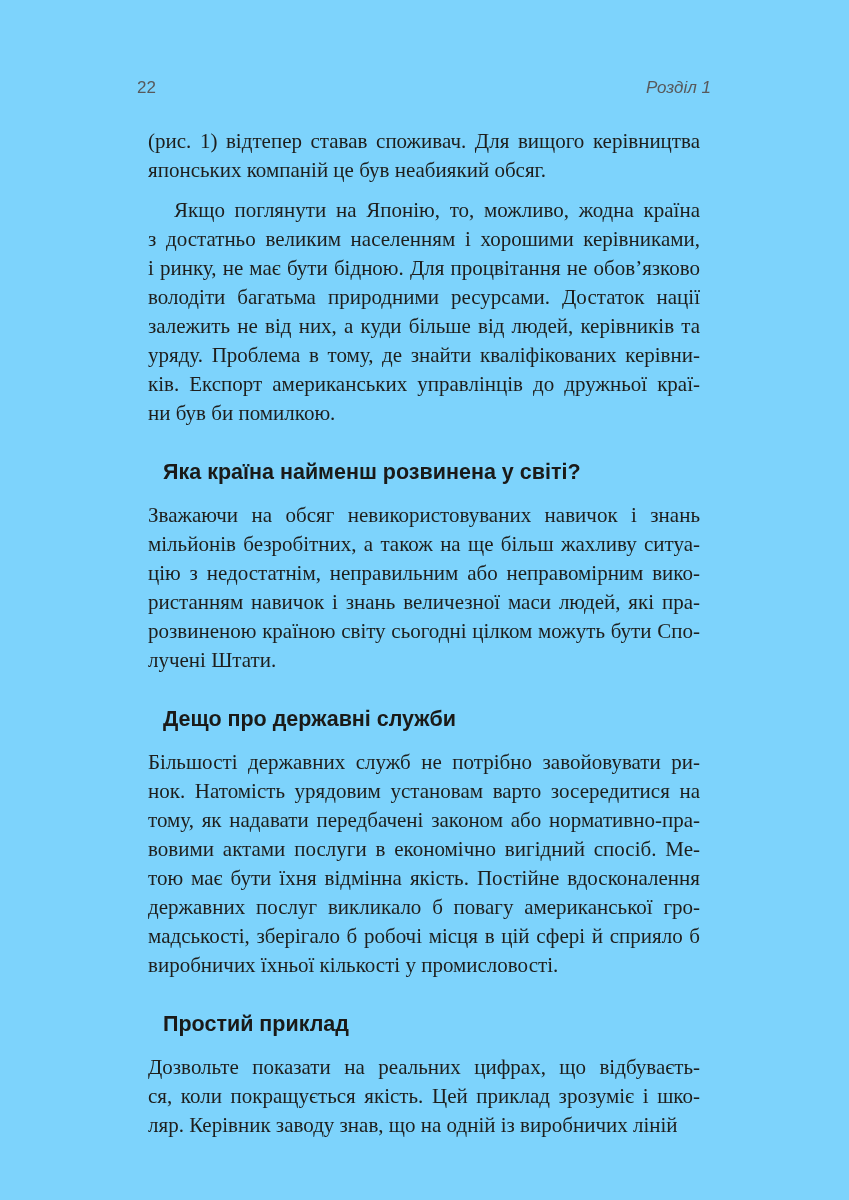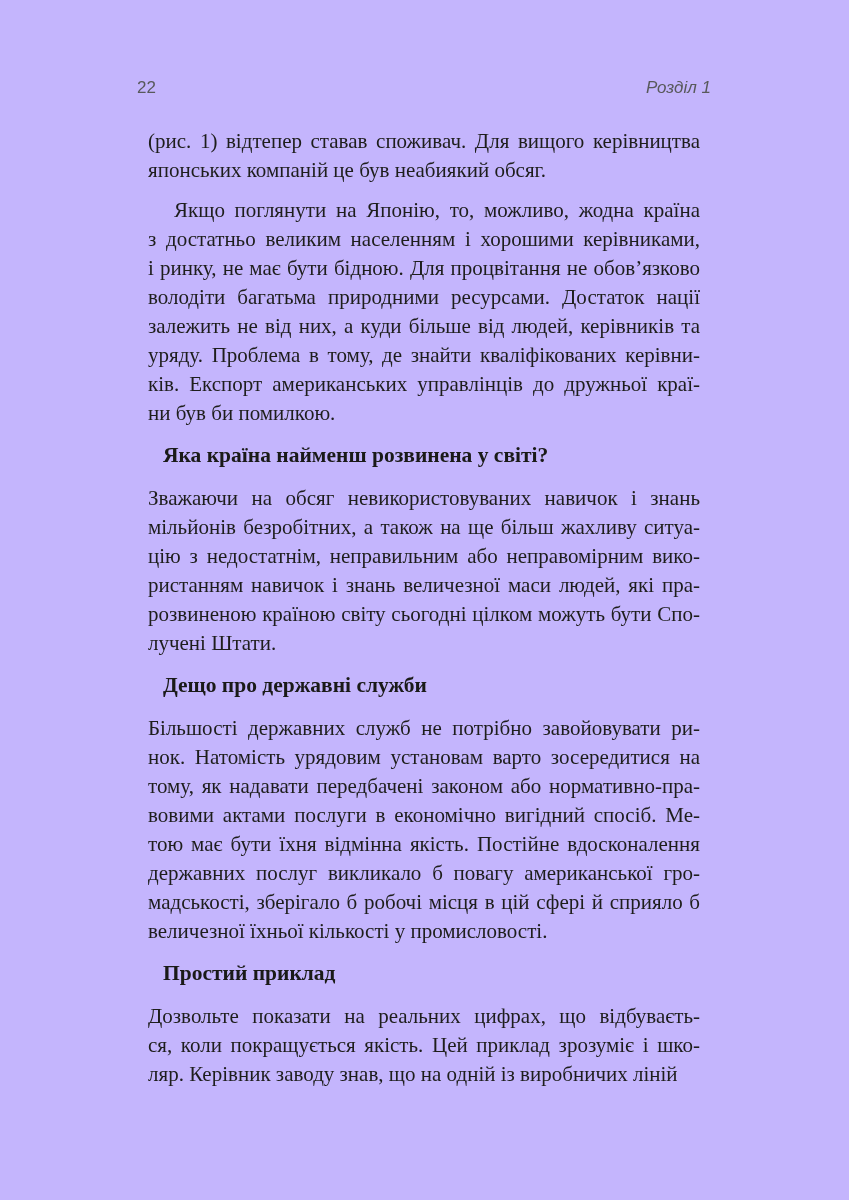--- a/index.html
+++ b/index.html
@@ -8,21 +8,21 @@
     width: 849px;
     height: 1200px;
     background: #ffffff;
     overflow: hidden;
   }
 
   .page {
     position: relative;
     width: 849px;
     height: 1200px;
-    background: #c4b5fd;
+    background: #7dd3fc;
   }
 
   .page-content {
     position: absolute;
     left: 137px;
     top: 0;
     width: 574px;
   }
 
   
@@ -54,27 +54,27 @@
 
   .line {
     text-align: justify;
     text-align-last: justify;
     white-space: normal;
   }
   .line.last  { text-align-last: left; }
   .line.indent { text-indent: 26px; }
 
   .section-heading {
-    font-family: Liberation Serif, serif;
+    font-family: Liberation Sans, sans-serif;
     font-size: 21.5px;
     font-weight: 700;
     line-height: 29px;
     color: #1a1a18;
     padding-left: 26px;
-    margin-top: 13px;
+    margin-top: 30px;
     margin-bottom: 14px;
   }
 </style>
 </head>
 <body>
 
 <div class="page">
   <div class="page-content">
 
     <header class="running-head">
@@ -108,21 +108,21 @@
         </div>
         <h2 class="section-heading">Дещо про державні служби</h2>
         <div class="paragraph">
           <div class="line">Більшості державних служб не потрібно завойовувати ри-</div>
           <div class="line">нок. Натомість урядовим установам варто зосередитися на</div>
           <div class="line">тому, як надавати передбачені законом або нормативно-пра-</div>
           <div class="line">вовими актами послуги в економічно вигідний спосіб. Ме-</div>
           <div class="line">тою має бути їхня відмінна якість. Постійне вдосконалення</div>
           <div class="line">державних послуг викликало б повагу американської гро-</div>
           <div class="line">мадськості, зберігало б робочі місця в цій сфері й сприяло б</div>
-          <div class="line last">величезної їхньої кількості у промисловості.</div>
+          <div class="line last">виробничих їхньої кількості у промисловості.</div>
         </div>
         <h2 class="section-heading">Простий приклад</h2>
         <div class="paragraph">
           <div class="line">Дозвольте показати на реальних цифрах, що відбуваєть-</div>
           <div class="line">ся, коли покращується якість. Цей приклад зрозуміє і шко-</div>
           <div class="line last">ляр. Керівник заводу знав, що на одній із виробничих ліній</div>
         </div>
       </main>
 
   </div>

